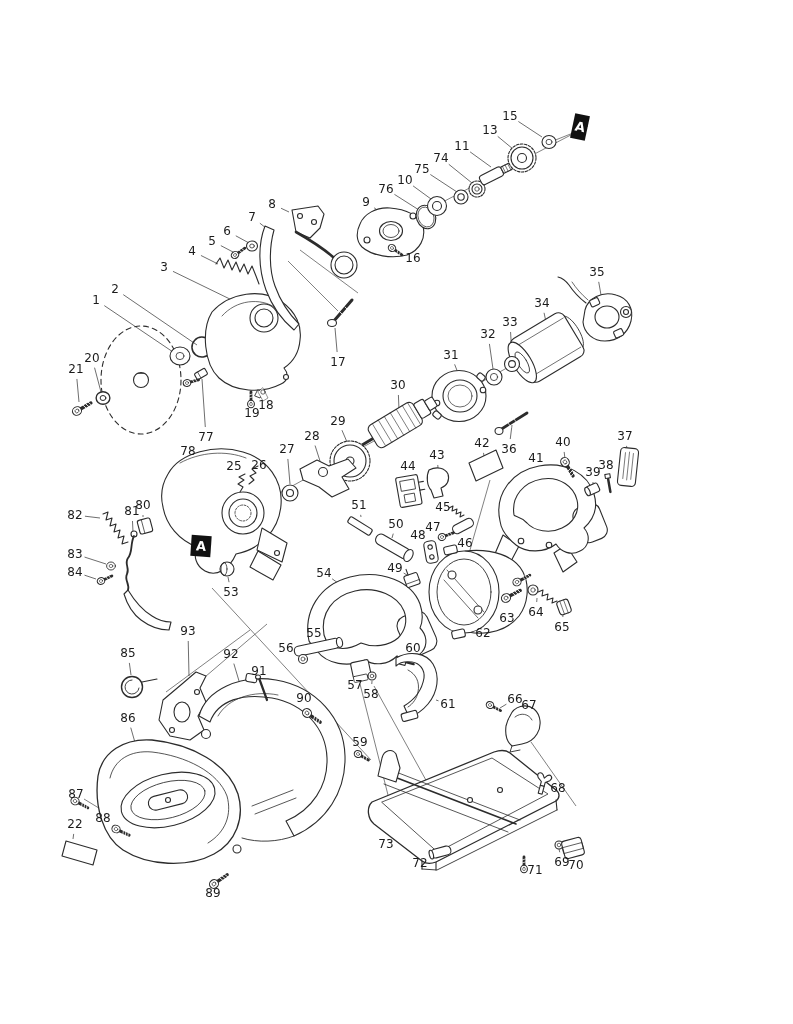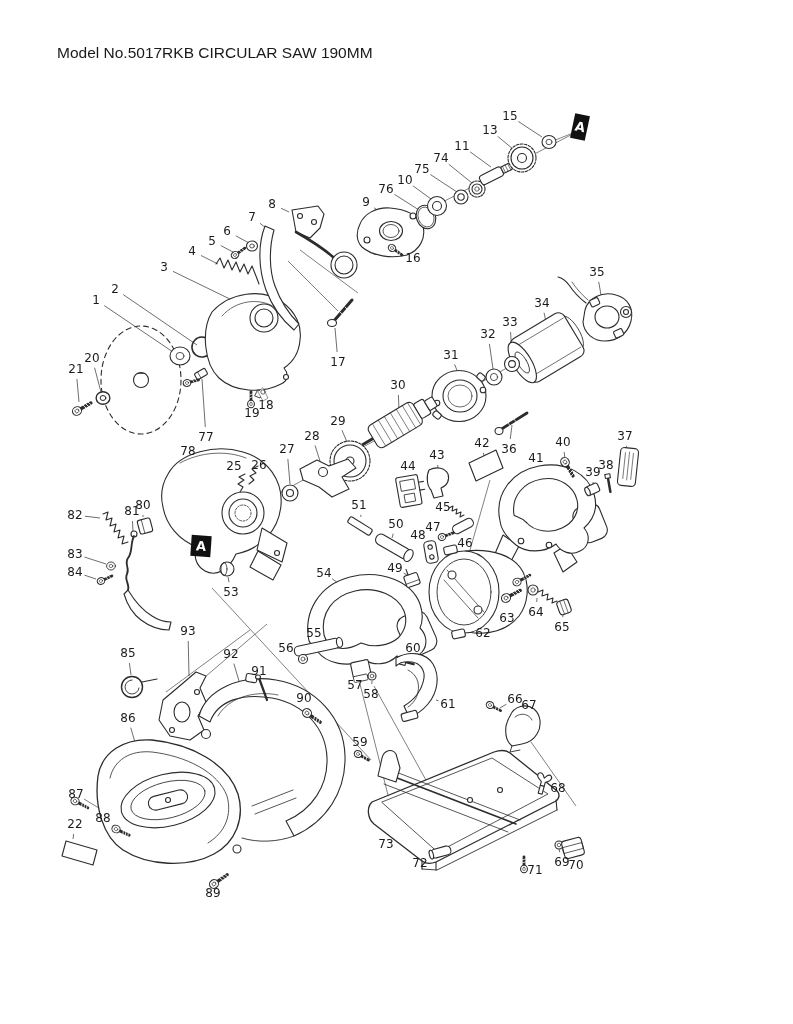--- a/index.html
+++ b/index.html
@@ -10,21 +10,20 @@
   svg{position:absolute;left:0;top:0;}
   .aline{stroke:#4a4a4a;stroke-width:.7;}
   .lline{stroke:#3d3d3d;stroke-width:.75;}
   .plabel{font:12px "DejaVu Sans",sans-serif;fill:#1b1b1b;text-anchor:middle;}
   .mlabel{font:bold 13px "DejaVu Sans",sans-serif;fill:#fff;}
 </style>
 </head>
 <body>
 
 <div class="page">
-  <div class="title">Model No.5017RKB CIRCULAR SAW 190MM</div>
 
   <svg id="diagram" width="793" height="1024" viewBox="0 0 793 1024">
     <defs>
       <g id="scr">
           <line x1="4" y1="0" x2="16" y2="0" stroke-width="3.4"></line>
           <line x1="8" y1="-2.4" x2="9.5" y2="2.4" stroke="#fff" stroke-width=".8"></line>
           <line x1="11" y1="-2.4" x2="12.5" y2="2.4" stroke="#fff" stroke-width=".8"></line>
           <line x1="14" y1="-2.4" x2="15.5" y2="2.4" stroke="#fff" stroke-width=".8"></line>
           <ellipse cx="0" cy="0" rx="4.6" ry="4.2" fill="#fff"></ellipse>
           <ellipse cx="0" cy="0" rx="2" ry="1.8" fill="none" stroke-width=".7"></ellipse>

